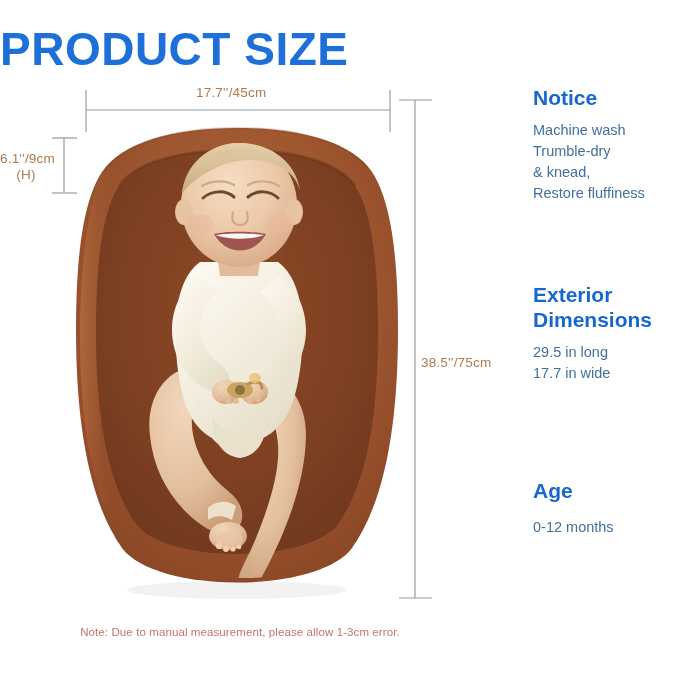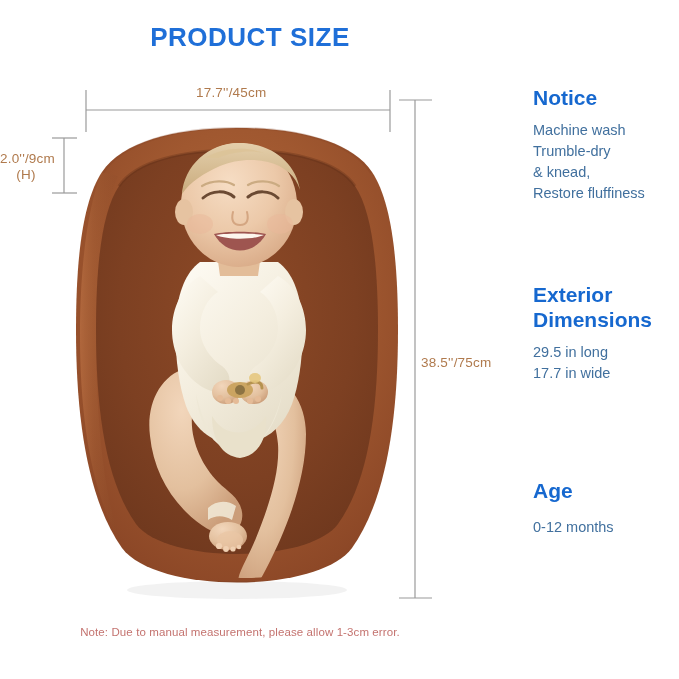--- a/index.html
+++ b/index.html
@@ -15,22 +15,21 @@
     font-family: "Liberation Sans", sans-serif;
     -webkit-font-smoothing: antialiased;
   }
 
   
   .page-title {
     position: absolute;
     left: 0;
     top: 22px;
     width: 500px;
-    text-align: center;
-    font-size: 26px;
+    font-size: 46px;
     font-weight: bold;
     letter-spacing: 0.5px;
     color: #1f6fd8;
   }
 
   
   .diagram {
     position: absolute;
     left: 0;
     top: 0;
@@ -332,21 +331,21 @@
     </g>
 
     <ellipse cx="237" cy="590" rx="110" ry="9" fill="#000000" opacity="0.05"></ellipse>
   </svg>
 
   <div class="dim-label dim-top">17.7''/45cm</div>
 
   <div class="dim-label dim-right">38.5''/75cm</div>
 
   <div class="dim-label dim-left">
-    <span>2.0''/9cm</span>
+    <span>6.1''/9cm</span>
     <span class="h-sub">(H)</span>
   </div>
 
   <div class="footnote">Note: Due to manual measurement, please allow 1-3cm error.</div>
 </div>
 
 <div class="sidebar">
 
   <div class="side-block block-notice">
     <div class="side-heading">Notice</div>

